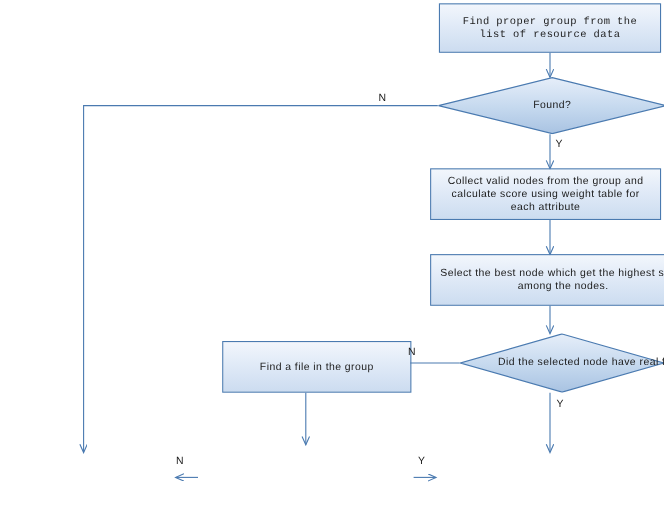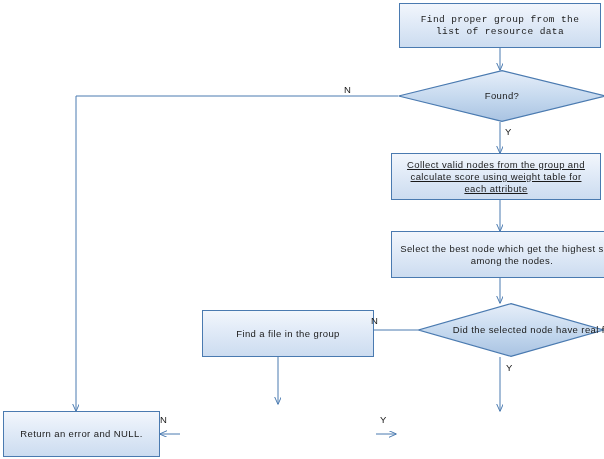--- a/index.html
+++ b/index.html
@@ -103,21 +103,21 @@
             <stop offset="55%" stop-color="#c4d8ee"></stop>
             <stop offset="100%" stop-color="#a9c3e2"></stop>
           </linearGradient>
         </defs>
         <polygon points="104,0.6 207.4,26 104,51.4 0.6,26" fill="url(#dg1)" stroke="#4a7ab0" stroke-width="1.1"></polygon>
       </svg>
     </div>
     <div class="dlabel">Found?</div>
   </div>
 
-  <div class="node box" style="left:391px;top:153px;width:210px;height:47px;text-decoration:underline;">
+  <div class="node box" style="left:391px;top:153px;width:210px;height:47px;">
     <span>Collect valid nodes from the group and calculate score using weight table for each attribute</span>
   </div>
 
   <div class="node box" style="left:391px;top:231px;width:242px;height:47px;">
     <span>Select the best node which get the highest score among the nodes.</span>
   </div>
 
   <div class="diamond" style="left:418px;top:303px;width:186px;height:54px;">
     <div class="shape">
       <svg viewBox="0 0 186 54" preserveAspectRatio="none" xmlns="http://www.w3.org/2000/svg">
@@ -132,23 +132,20 @@
       </svg>
     </div>
     <div class="dlabel" style="padding:0 26px;">Did the selected node have real file?</div>
   </div>
 
   <div class="node box" style="left:202px;top:310px;width:172px;height:47px;">
     <span>Find a file in the group</span>
   </div>
 
 
-  <div class="node box" style="left:3px;top:411px;width:157px;height:46px;">
-    <span>Return an error and NULL.</span>
-  </div>
 
 
   <div class="edge-label" style="left:344px;top:84px;">N</div>
   <div class="edge-label" style="left:505px;top:126px;">Y</div>
   <div class="edge-label" style="left:371px;top:315px;">N</div>
   <div class="edge-label" style="left:506px;top:362px;">Y</div>
   <div class="edge-label" style="left:160px;top:414px;">N</div>
   <div class="edge-label" style="left:380px;top:414px;">Y</div>
 
 </div>

